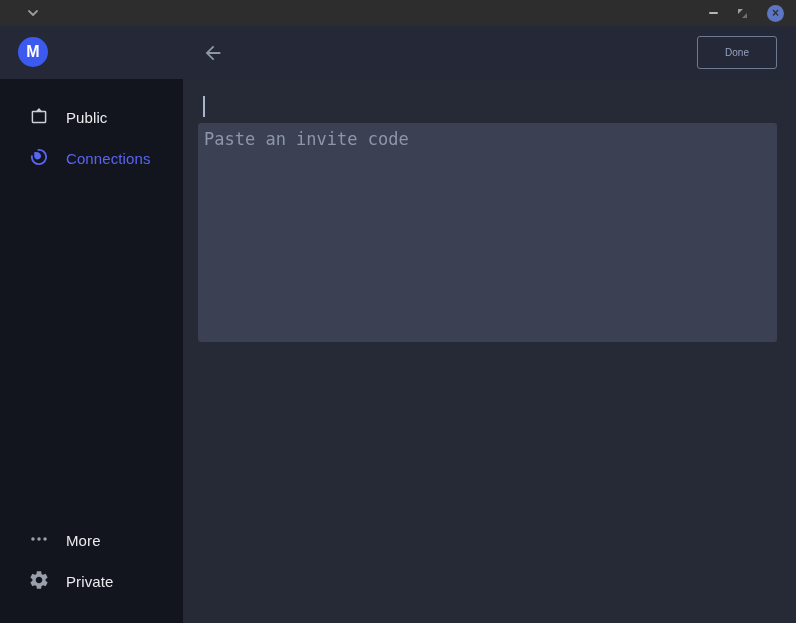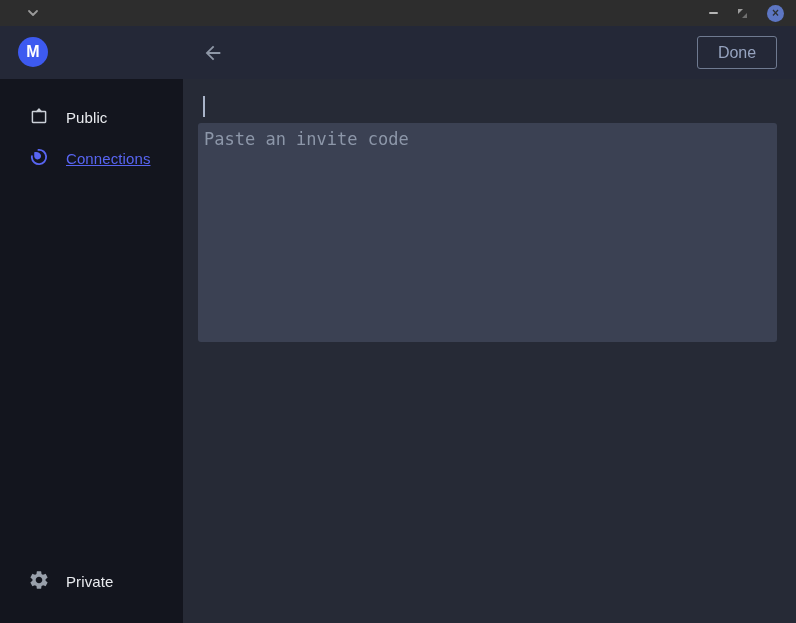--- a/index.html
+++ b/index.html
@@ -28,33 +28,33 @@
               color:#2d3136; font-size:12px; font-weight:bold; line-height:1; }
 
   
   .header { height:53px; background:#242837; position:relative; flex:0 0 auto; }
   .logo { position:absolute; left:18px; top:11px; width:30px; height:30px; border-radius:50%;
           background:#3d5af0; color:#ffffff; display:flex; align-items:center;
           justify-content:center; font-size:16px; font-weight:bold; }
   .back-arrow { position:absolute; left:202px; top:16px; width:22px; height:22px; cursor:pointer; }
   .done-btn { position:absolute; right:19px; top:10px; width:80px; height:33px;
               background:transparent; border:1.5px solid #6f7a90; border-radius:3px;
-              color:#96a3bf; font-size:16px; font-family:"Liberation Sans", sans-serif;
+              color:#96a3bf; font-size:10px; font-family:"Liberation Sans", sans-serif;
               cursor:pointer; }
 
   
   .app-body { flex:1; display:flex; min-height:0; }
 
   .sidebar { width:183px; background:#13151e; display:flex; flex-direction:column;
              padding-top:18px; padding-bottom:21px; }
   .nav-item { height:41px; display:flex; align-items:center; padding-left:28px;
               gap:16px; cursor:pointer; color:#e9ebef; }
   .nav-item .label { font-size:15px; font-weight:500; letter-spacing:.1px; }
   .nav-item svg { flex:0 0 auto; }
-  .nav-item.active { color:#5865f2;text-decoration:underline; }
+  .nav-item.active { color:#5865f2; }
   .sidebar .spacer { flex:1; }
 
   .icon-stroke { stroke:#cbd0d8; fill:none; stroke-width:1.6; stroke-linejoin:round; stroke-linecap:round; }
   .active .icon-stroke { stroke:#5865f2; }
   .icon-fill-dim { fill:#99a0ab; }
   .icon-fill-dim2 { fill:#a7adb8; }
 
   .content { flex:1; background:#262a36; position:relative; }
   .invite-wrap { position:absolute; left:15px; right:19px; top:12px; height:219px; }
   .invite-input { width:100%; height:100%; background:#3b4153; border:none; outline:none;
@@ -117,20 +117,30 @@
           <svg width="22" height="22" viewBox="0 0 24 24">
             <circle class="icon-stroke" style="stroke-width:2" cx="12" cy="12" r="7.8" stroke-dasharray="38 11" transform="rotate(-94.5 12 12)"></circle>
             <path fill="#5865f2" d="M6.8 6.8 C10.5 5.8 13.5 7.3 14.1 10.2 C14.6 13 12.4 14.9 10.2 14.7 C7.8 14.4 6.3 12.2 6.8 9.8 Z"></path>
           </svg>
         </span>
         <span class="label">Connections</span>
       </div>
 
       <div class="spacer"></div>
 
+      <div class="nav-item">
+        <span>
+          <svg width="22" height="22" viewBox="0 0 24 24">
+            <circle class="icon-fill-dim" cx="5.4" cy="12" r="1.9"></circle>
+            <circle class="icon-fill-dim" cx="12" cy="12" r="1.9"></circle>
+            <circle class="icon-fill-dim" cx="18.6" cy="12" r="1.9"></circle>
+          </svg>
+        </span>
+        <span class="label">More</span>
+      </div>
 
       <div class="nav-item">
         <span>
           <svg width="22" height="22" viewBox="0 0 24 24">
             <path class="icon-fill-dim" d="M19.14 12.94c.04-.3.06-.61.06-.94s-.02-.64-.07-.94l2.03-1.58a.49.49 0 0 0 .12-.61l-1.92-3.32a.488.488 0 0 0-.59-.22l-2.39.96c-.5-.38-1.03-.7-1.62-.94l-.36-2.54a.484.484 0 0 0-.48-.41h-3.84c-.24 0-.43.17-.47.41l-.36 2.54c-.59.24-1.13.57-1.62.94l-2.39-.96c-.22-.08-.47 0-.59.22L2.74 8.87c-.12.21-.08.47.12.61l2.03 1.58c-.05.3-.09.63-.09.94s.02.64.07.94l-2.03 1.58a.49.49 0 0 0-.12.61l1.92 3.32c.12.22.37.29.59.22l2.39-.96c.5.38 1.03.7 1.62.94l.36 2.54c.05.24.24.41.48.41h3.84c.24 0 .44-.17.47-.41l.36-2.54c.59-.24 1.13-.56 1.62-.94l2.39.96c.22.08.47 0 .59-.22l1.92-3.32c.12-.22.07-.47-.12-.61l-2.01-1.58zM12 15.6c-1.98 0-3.6-1.62-3.6-3.6s1.62-3.6 3.6-3.6 3.6 1.62 3.6 3.6-1.62 3.6-3.6 3.6z"></path>
           </svg>
         </span>
         <span class="label">Private</span>
       </div>
 

